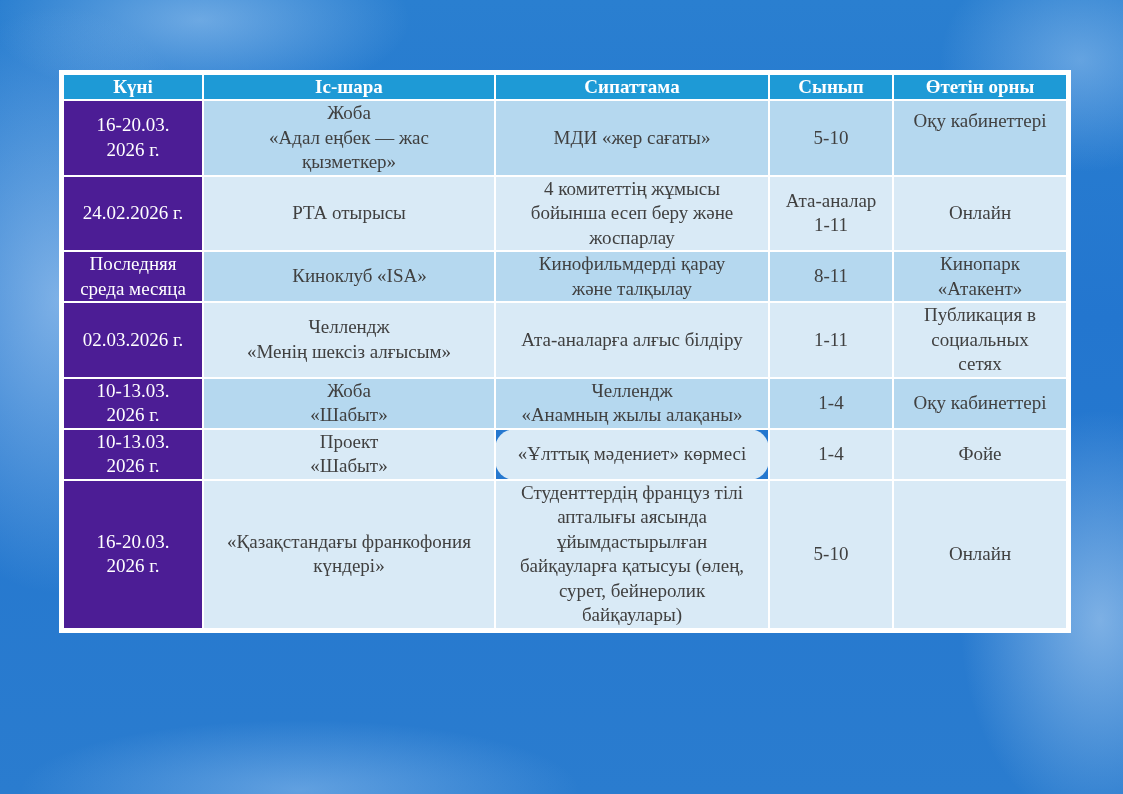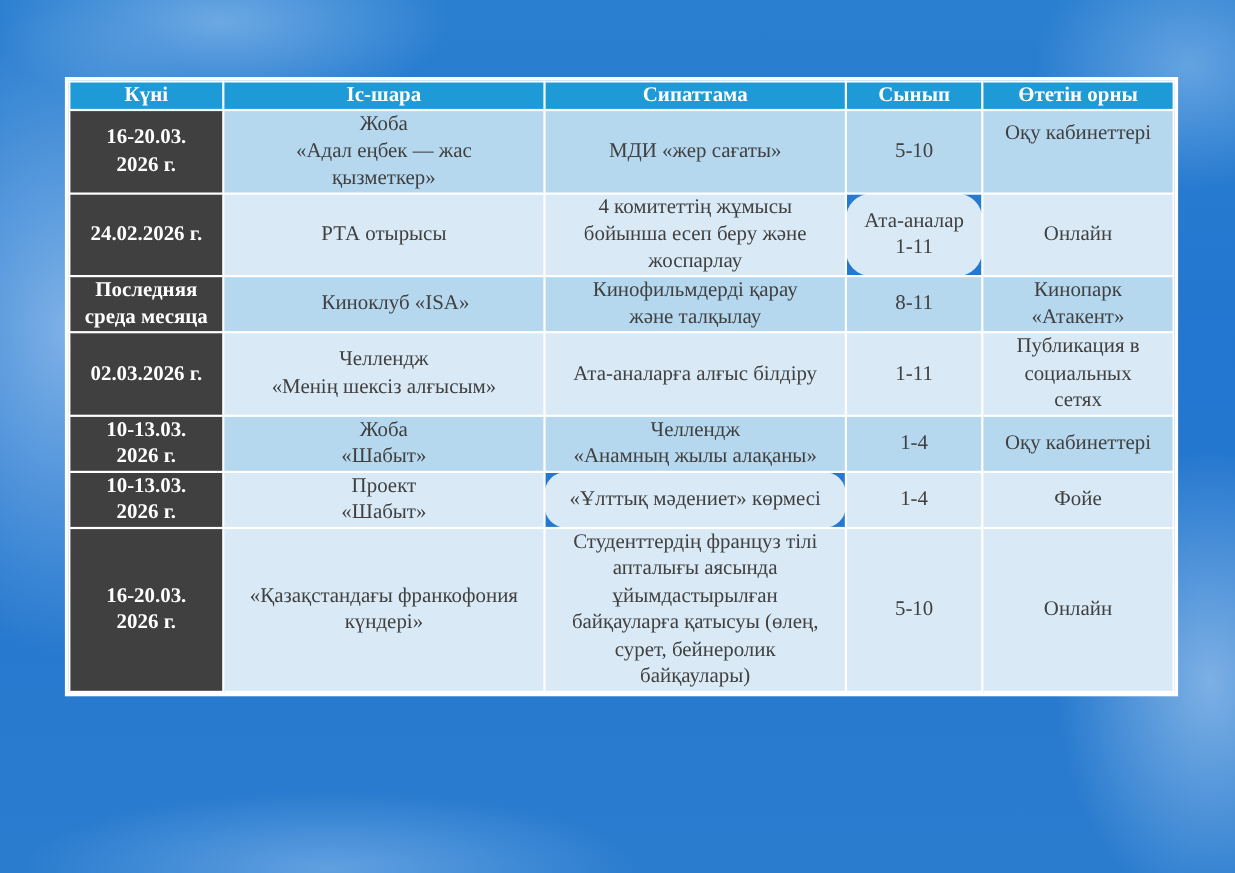--- a/index.html
+++ b/index.html
@@ -17,21 +17,21 @@
   table {
     position:absolute; left:62px; top:73px; width:1004px;
     border-collapse:collapse; table-layout:fixed;
     outline:3px solid #ffffff;
   }
   td, th {
     border:2px solid #ffffff; text-align:center; vertical-align:middle;
     padding:0 4px; font-size:19px; line-height:24.5px; color:#404040;
   }
   th { background:#1e9ad6; color:#fff; font-weight:bold; height:22px; line-height:22px; }
-  td.date { background:#404040; color:#fff; font-weight:bold; }
+  td.date { background:#4c1d95; color:#fff; font-weight:normal; }
   tr.odd td:not(.date) { background:#b5d8ef; }
   tr.even td:not(.date) { background:#d9eaf6; }
   td.top { vertical-align:top; padding-top:8px; }
   td.small { font-size:18px; }
 </style>
 </head>
 <body>
 
 <table>
   <colgroup>
@@ -60,21 +60,21 @@
     <td style="white-space: pre-line;">МДИ «жер сағаты»</td>
     <td style="white-space: pre-line;">5-10</td>
     <td class="top" style="white-space: pre-line;">Оқу кабинеттері</td>
   </tr>
       <tr class="even" style="height: 75px;">
     <td class="date" style="white-space: pre-line;">24.02.2026 г.</td>
     <td style="white-space: pre-line;">РТА отырысы</td>
     <td style="white-space: pre-line;">4 комитеттің жұмысы
 бойынша есеп беру және
 жоспарлау</td>
-    <td style="white-space: pre-line; border-radius: 23px;">Ата-аналар
+    <td style="white-space: pre-line;">Ата-аналар
 1-11</td>
     <td style="white-space: pre-line;">Онлайн</td>
   </tr>
       <tr class="odd" style="height: 49px;">
     <td class="date" style="white-space: pre-line; margin-top: 41px;">Последняя
 среда месяца</td>
     <td style="white-space: pre-line; padding-left: 25px;">Киноклуб «ISA»</td>
     <td style="white-space: pre-line;">Кинофильмдерді қарау
 және талқылау</td>
     <td style="white-space: pre-line;">8-11</td>

